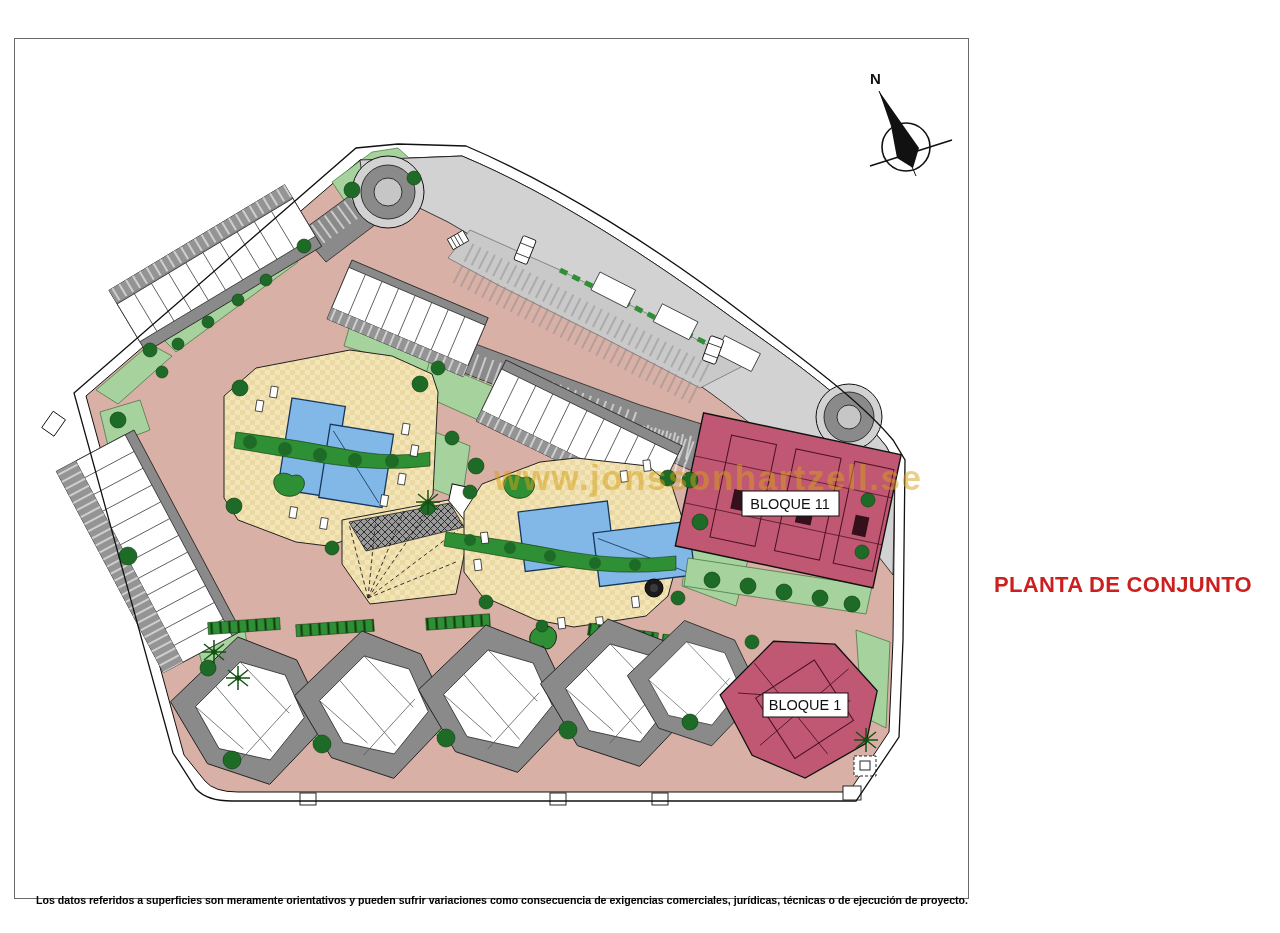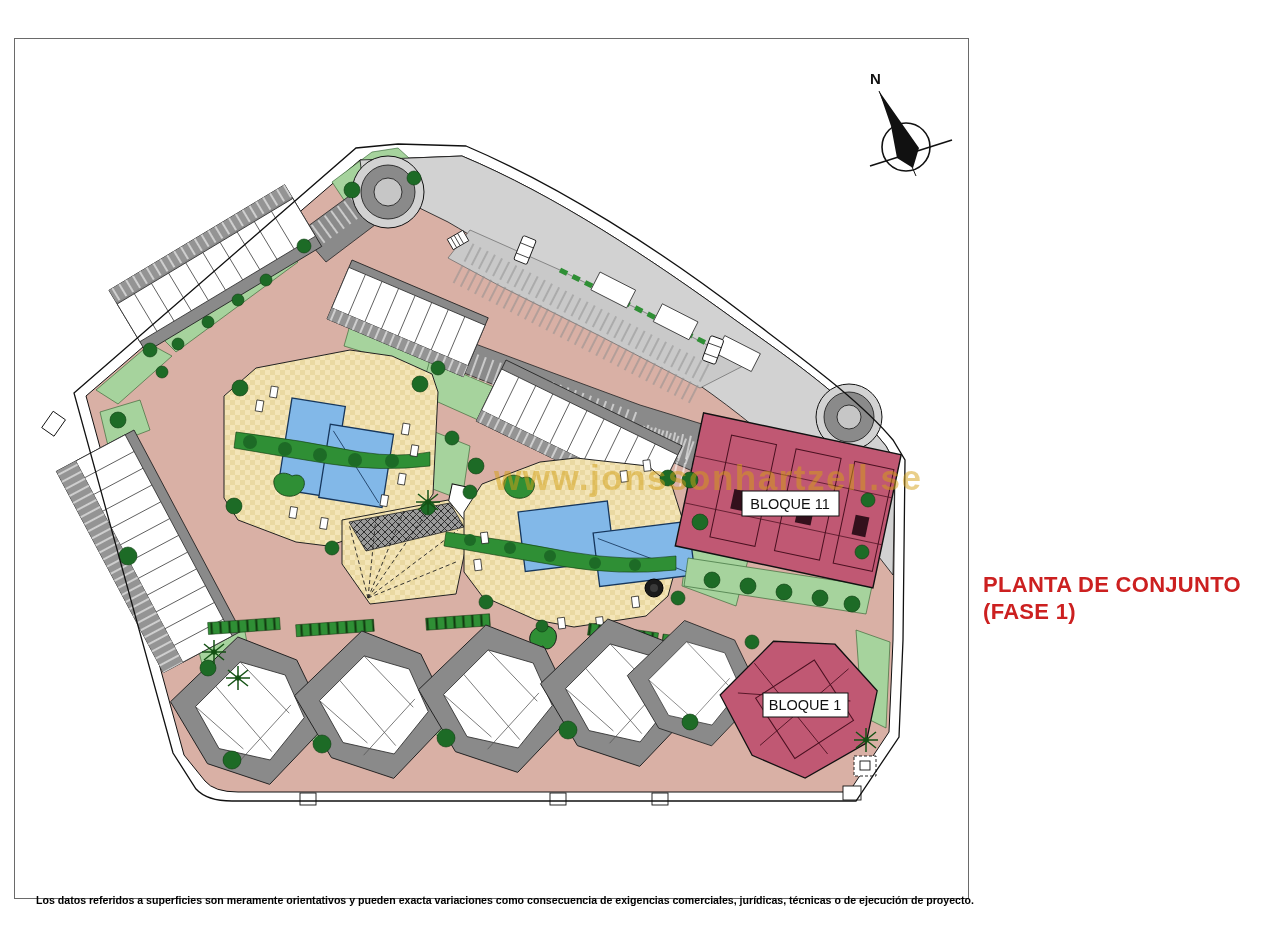--- a/index.html
+++ b/index.html
@@ -7,21 +7,21 @@
     --road-salmon:#d9b0a5; --lawn-green:#a6d39d; --tree-green:#1d6b26;
     --hedge-green:#2f8f35; --paving-yellow:#f4e5b8; --parking-gray:#8a8a8a;
     --roadband-gray:#d2d2d2; --watermark-gold:#d4a017;
   }
   html,body{margin:0;padding:0;background:#fff}
   .page{position:relative;width:1280px;height:933px;background:#ffffff;
         font-family:"Liberation Sans",sans-serif;overflow:hidden}
   .frame{position:absolute;left:14px;top:38px;width:955px;height:861px;
          border:1px solid #6a6a6a;box-sizing:border-box}
   svg.plan{position:absolute;left:0;top:0}
-  .title{position:absolute;left:983px;top:571px;width:280px;
+  .title{position:absolute;left:983px;top:571px;width:280px;text-align:center;
          font-weight:700;font-size:22px;line-height:27px;color:var(--title-red);
          letter-spacing:.3px;white-space:nowrap}
   .disclaimer{position:absolute;left:36px;top:894px;width:1220px;
               font-size:10.6px;font-weight:700;color:#000;line-height:13.5px}
   .watermark-text{font-size:35px;font-weight:700;letter-spacing:1.5px;opacity:.5}
   .blk-label{font-size:14.5px;fill:#111}
   .north-label{font-size:15px;font-weight:700;fill:#111}
 </style>
 </head>
 <body>
@@ -371,19 +371,18 @@
       <text class="north-label" x="870" y="84">N</text>
       <circle cx="906" cy="147" r="24" fill="none" stroke="#111" stroke-width="1.6"></circle>
       <line x1="870" y1="166" x2="952" y2="140" stroke="#111" stroke-width="1.6"></line>
       <polygon points="879,91 919,148 913,168 897,158 891,126" fill="#111"></polygon>
       <line x1="879" y1="91" x2="916" y2="176" stroke="#111" stroke-width="1"></line>
     </g>
   </svg>
 
   <div class="title">
     <div>PLANTA DE CONJUNTO</div>
-    <div>(FASE 1)</div>
   </div>
 
   <div class="disclaimer">
-    <div>Los datos referidos a superficies son meramente orientativos y pueden exacta variaciones como consecuencia de exigencias comerciales, jurídicas, técnicas o de ejecución de proyecto.</div>
+    <div>Los datos referidos a superficies son meramente orientativos y pueden sufrir variaciones como consecuencia de exigencias comerciales, jurídicas, técnicas o de ejecución de proyecto.</div>
   </div>
 </div>
 
 </body></html>

